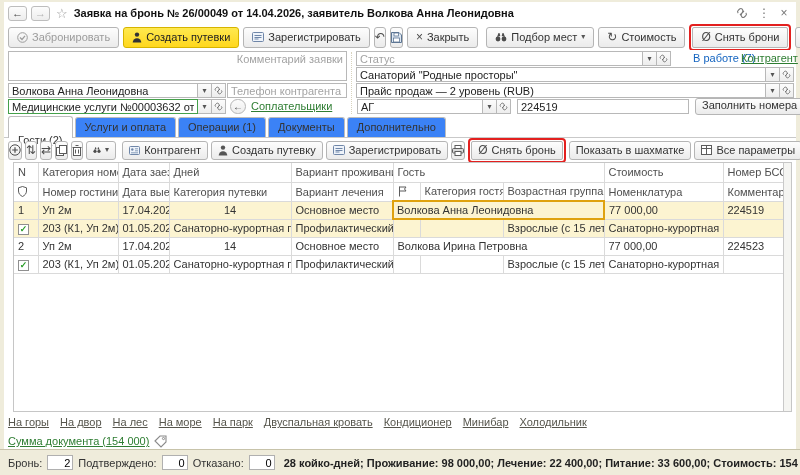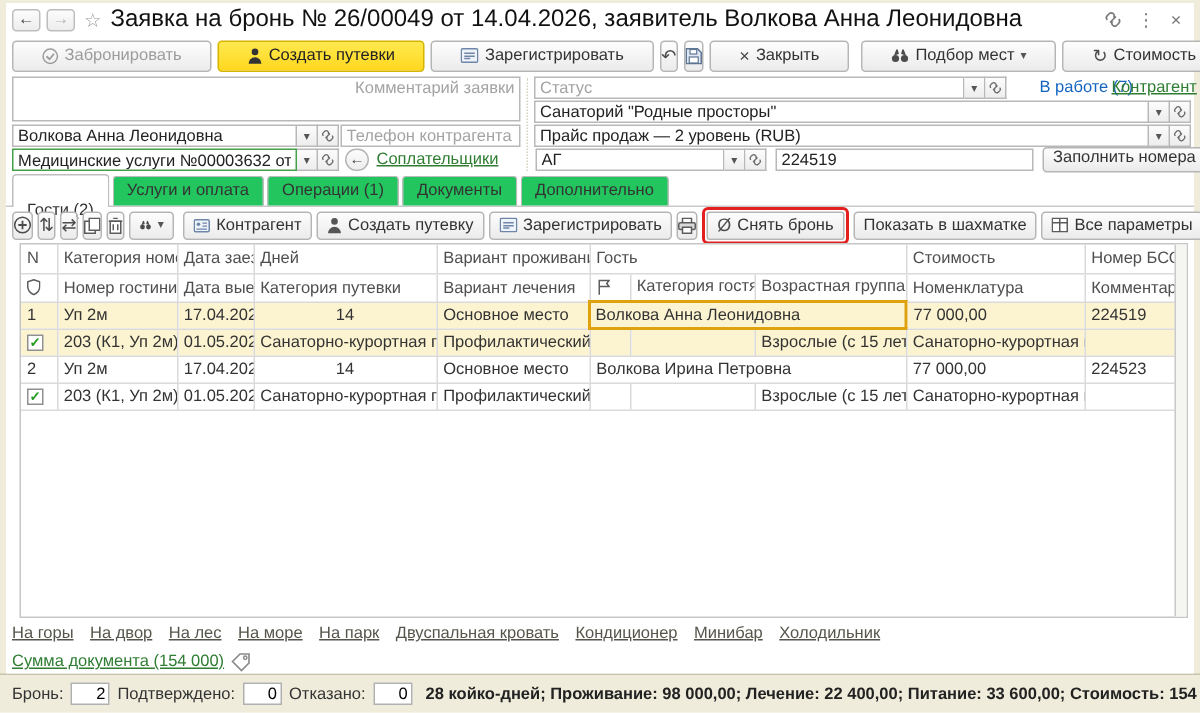--- a/index.html
+++ b/index.html
@@ -4,26 +4,26 @@
 <style>
 *{box-sizing:border-box;margin:0;padding:0}
 body{width:800px;height:475px;background:#efecdb;font-family:"Liberation Sans",sans-serif;font-size:11px;color:#333;overflow:hidden}
 .window{display:flex;flex-direction:column;height:475px}
 .content{background:#fff;margin:2px 4px 0 4px;flex:1;position:relative}
 
 .titlebar{height:22px;display:flex;align-items:center;gap:4px;padding:0 4px;background:#fff}
 .navbtn{width:19px;height:15px;border:1px solid #bdbdbd;border-radius:3px;background:linear-gradient(#fcfcfc,#ededed);display:inline-flex;align-items:center;justify-content:center;font-size:11px;color:#444;line-height:1}
 .navbtn.dis{color:#b3b3b3}
 .star{color:#9a9a9a;font-size:13px;margin:0 2px}
-.wtitle{font-size:16px;font-weight:normal;color:#111;white-space:nowrap}
+.wtitle{font-size:11px;font-weight:bold;color:#111;white-space:nowrap}
 .tspacer{flex:1}
 .wicon{color:#777;font-size:12px;width:16px;text-align:center}
 
 .toolbar{display:flex;align-items:center;gap:4px;padding:2px 4px;height:26px}
-.btn{height:21px;padding:0 19px;background:linear-gradient(#fdfdfd,#ebebeb);border:1px solid #b5b5b5;border-radius:3px;display:inline-flex;align-items:center;gap:4px;font-size:11px;color:#333;white-space:nowrap}
+.btn{height:21px;padding:0 8px;background:linear-gradient(#fdfdfd,#ebebeb);border:1px solid #b5b5b5;border-radius:3px;display:inline-flex;align-items:center;gap:4px;font-size:11px;color:#333;white-space:nowrap}
 .btn.dis{color:#9c9c9c}
 .btn.yellow{background:linear-gradient(#ffe94f,#ffd71e);border-color:#d6b400;color:#222}
 .ibtn{width:22px;height:21px;padding:0;justify-content:center}
 .redwrap{border:2px solid #e3201f;border-radius:4px;padding:1px;display:inline-flex;background:#fff}
 .caret{font-size:8px;color:#555;line-height:1}
 .glyph{font-size:12px;line-height:1;color:#4c4c4c}
 svg.ic{display:block}
 
 .form{position:relative;height:66px;background:#fff}
 .fsplit{position:absolute;left:347px;top:2px;bottom:2px;border-left:1px dotted #d8d3bd}
@@ -31,21 +31,21 @@
 .inp{height:15px;border:1px solid #b8b8b8;padding:0 3px;font-family:"Liberation Sans",sans-serif;font-size:11px;color:#222;background:#fff}
 .inp::placeholder{color:#a3a3a3}
 .inp.green{border-color:#44a04a}
 textarea.inp{resize:none;height:30px;padding-top:1px}
 .mini{width:14px;height:15px;border:1px solid #b8b8b8;border-left:none;background:linear-gradient(#fcfcfc,#ededed);display:inline-flex;align-items:center;justify-content:center;padding:0}
 .linkg{color:#2e7d32;text-decoration:underline;white-space:nowrap}
 .linkb{color:#1464c0;white-space:nowrap}
 .roundbtn{width:16px;height:15px;border:1px solid #b5b5b5;border-radius:8px;background:linear-gradient(#fcfcfc,#ededed);display:inline-flex;align-items:center;justify-content:center;font-size:10px;color:#444}
 
 .tabs{display:flex;align-items:flex-end;gap:2px;padding:0 0 0 4px;height:22px;border-bottom:1px solid #c9c9c9}
-.tab{height:20px;padding:3px 9px 0 9px;border:1px solid #bdbdbd;border-bottom:none;border-radius:3px 3px 0 0;background:#22c55e;color:#333;white-space:nowrap}
+.tab{height:20px;padding:3px 9px 0 9px;border:1px solid #bdbdbd;border-bottom:none;border-radius:3px 3px 0 0;background:#3b82f6;color:#333;white-space:nowrap}
 .tab.active{background:#fff;height:22px;margin-bottom:-1px;padding-top:17px}
 
 .ttoolbar{display:flex;align-items:center;gap:3px;padding:2px 4px;height:24px}
 .sbtn{height:19px;padding:0 6px;background:linear-gradient(#fdfdfd,#ebebeb);border:1px solid #b5b5b5;border-radius:3px;display:inline-flex;align-items:center;gap:4px;font-size:11px;color:#333;white-space:nowrap}
 .sbtn.icon-only{width:20px;padding:0;justify-content:center}
 
 .grid-area{margin-left:9px;width:779px;height:250px;border:1px solid #c6c6c6;position:relative;background:#fff}
 table.grid{border-collapse:collapse;table-layout:fixed;width:770px}
 .grid td,.grid th{border-right:1px solid #dadada;border-bottom:1px solid #dadada;padding:0 4px;font-weight:normal;text-align:left;overflow:hidden;white-space:nowrap;height:18px;font-size:11px}
 .grid th{color:#4f4f4f;height:19px;background:#fff}

